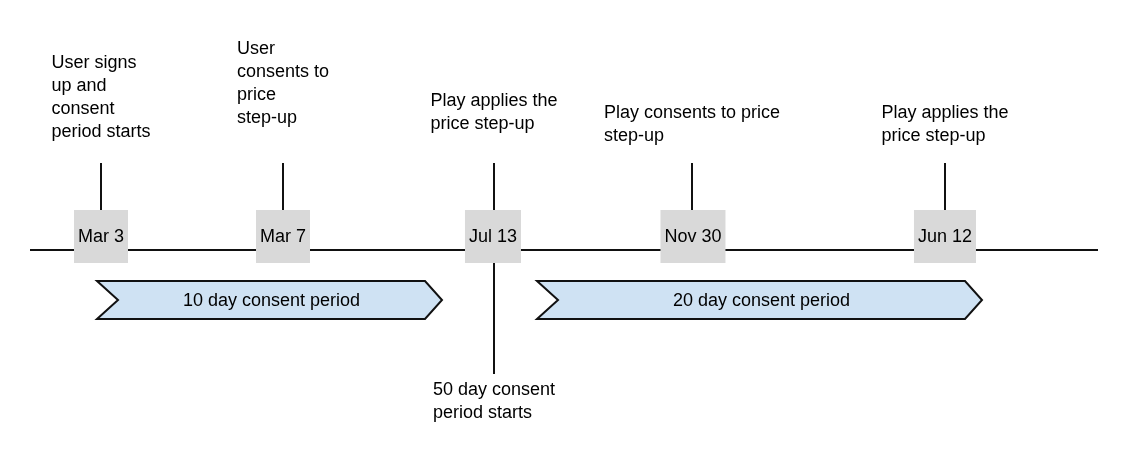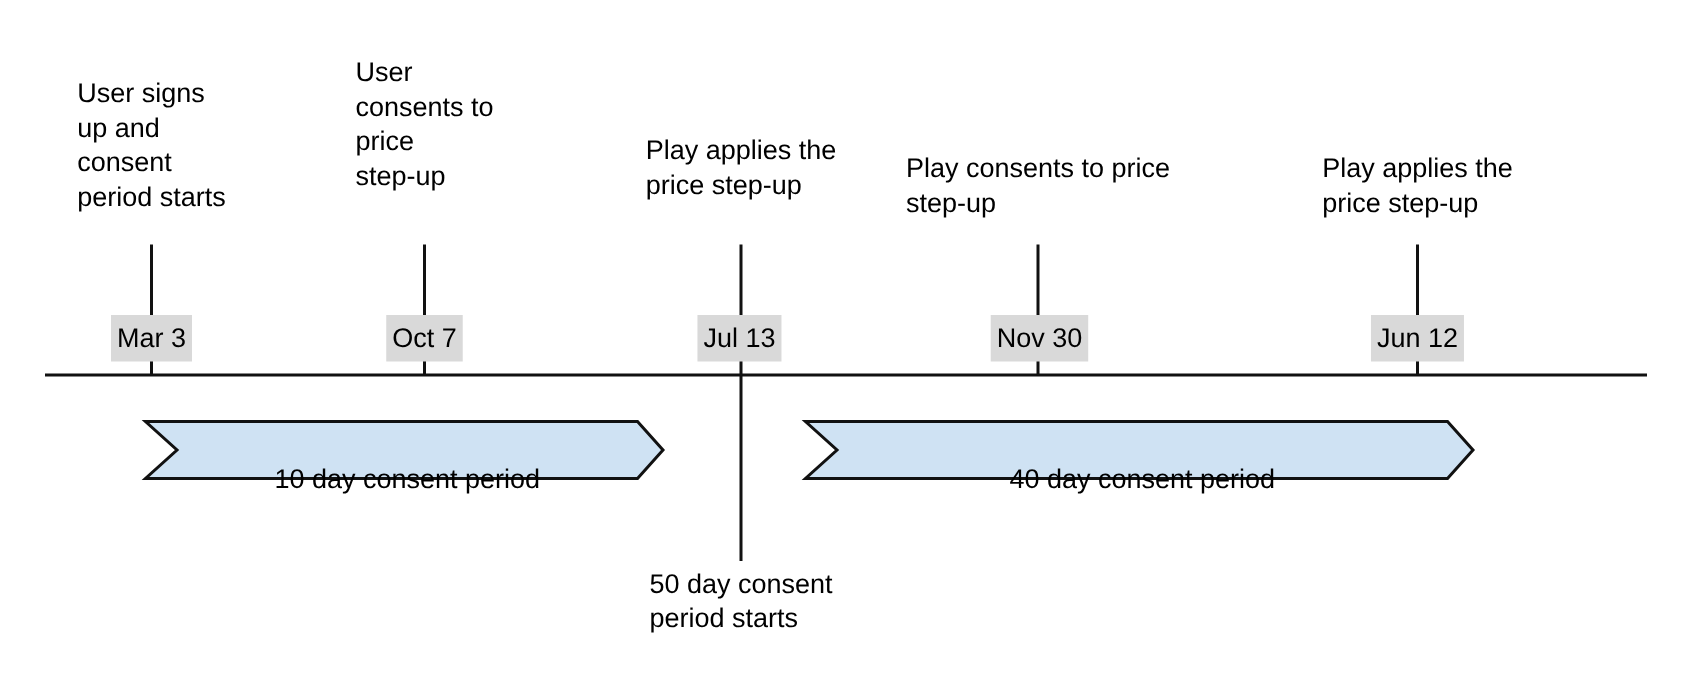--- a/index.html
+++ b/index.html
@@ -52,34 +52,33 @@
     font-size: 18px;
     line-height: 23px;
   }
   .date-badge {
     position: absolute;
     top: 210px;
     transform: translateX(-50%);
     background: #d9d9d9;
     font-size: 18px;
     line-height: 23px;
-    padding: 4px 4px;
+    padding: 15px 4px;
     white-space: nowrap;
     text-align: right;
   }
   .banner-text {
     position: absolute;
     top: 281px;
     height: 38px;
     display: flex;
     align-items: center;
     justify-content: center;
     font-size: 18px;
     white-space: nowrap;
-    margin-top: 19px;
   }
 </style>
 </head>
 <body>
 
 <div class="canvas">
 
   <svg class="banners-svg" viewBox="0 0 1128 454">
     <polygon points="97,281 425,281 442,300 425,319 97,319 118,300" fill="#cfe2f3"></polygon>
     <polygon points="537,281 965,281 982,300 965,319 537,319 558,300" fill="#cfe2f3"></polygon>
@@ -104,24 +103,24 @@
 price
 step-up</div>
   <div class="ev-label" style="left:494px; top:89px">Play applies the
 price step-up</div>
   <div class="ev-label" style="left:692px; top:101px">Play consents to price
 step-up</div>
   <div class="ev-label" style="left:945px; top:101px">Play applies the
 price step-up</div>
 
   <div class="date-badge" style="left:101px">Mar 3</div>
-  <div class="date-badge" style="left:283px">Oct 7</div>
+  <div class="date-badge" style="left:283px">Mar 7</div>
   <div class="date-badge" style="left:493px">Jul 13</div>
   <div class="date-badge" style="left:693px">Nov 30</div>
   <div class="date-badge" style="left:945px">Jun 12</div>
 
   <div class="banner-text" style="left:118px; width:307px">10 day consent period</div>
-  <div class="banner-text" style="left:558px; width:407px">40 day consent period</div>
+  <div class="banner-text" style="left:558px; width:407px">20 day consent period</div>
 
   <div class="ev-label" style="left:494px; top:378px">50 day consent
 period starts</div>
 
 </div>
 
 </body></html>

